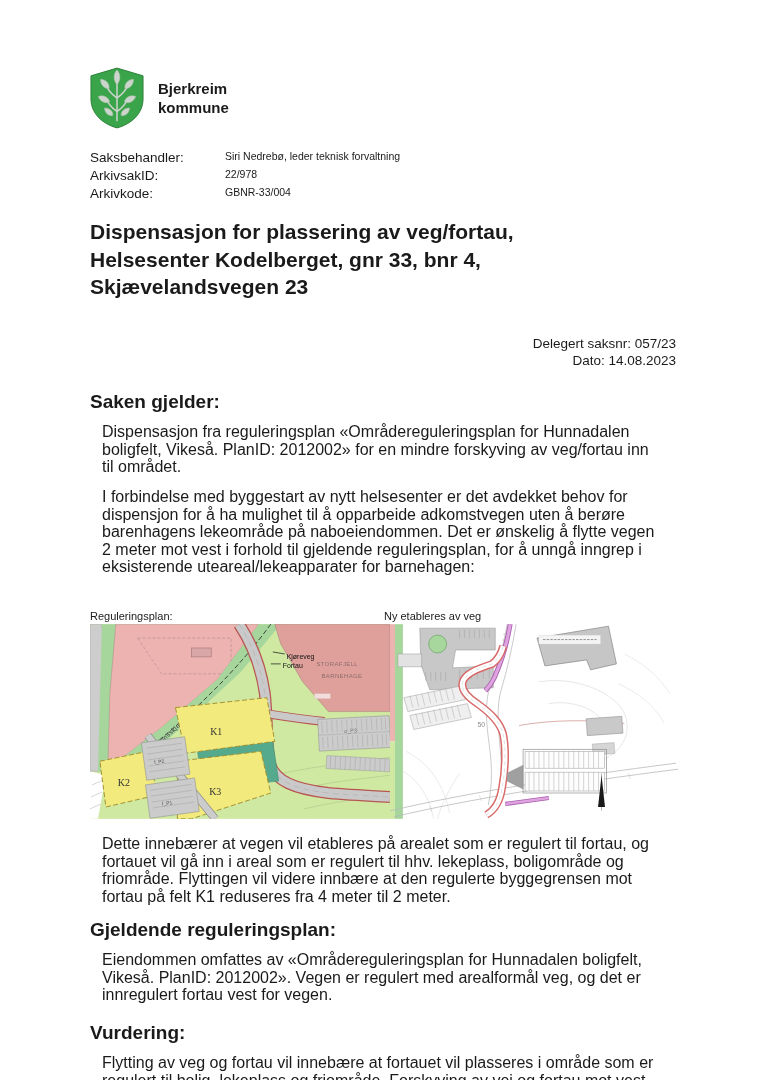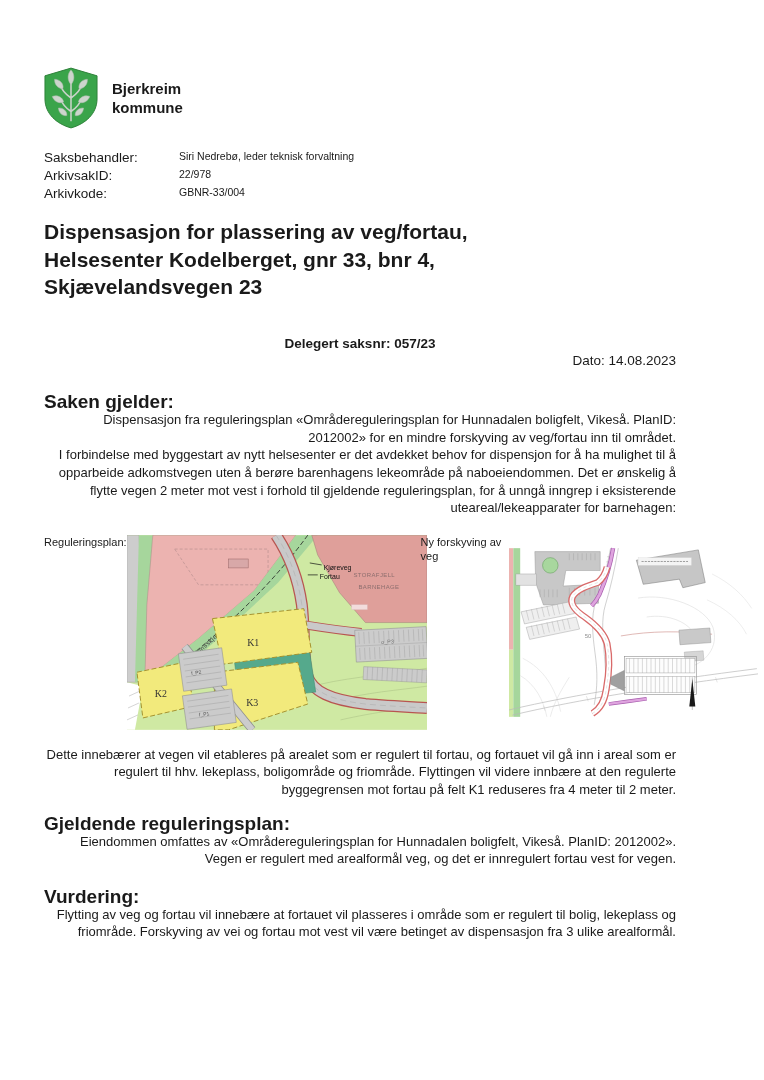--- a/index.html
+++ b/index.html
@@ -4,41 +4,41 @@
 <style>
   html,body{margin:0;padding:0;background:#ffffff;}
   .page{
     position:relative;
     width:764px;height:1080px;
     background:#ffffff;
     font-family:"Liberation Sans", sans-serif;
     color:#1a1a1a;
     overflow:hidden;
     box-sizing:border-box;
-    padding:66px 88px 0 44px;
+    padding:66px 88px 0 90px;
   }
   
   .logo-row{display:flex;align-items:center;gap:14px;height:64px;}
   .muni-name{font-size:15px;font-weight:bold;line-height:1.3;}
   
   .meta{margin-top:20px;}
   .meta-row{display:flex;align-items:flex-start;height:18px;}
   .meta-label{width:135px;font-size:13.5px;}
   .meta-value{font-size:10.5px;}
   
   .doc-title{margin:14px 0 0 0;font-size:21px;font-weight:bold;line-height:1.32;width:520px;}
   
   .case-ref{margin-top:34px;text-align:right;font-size:13.5px;line-height:17px;}
-  .case-ref .bold{font-weight:bold;text-align:center;}
+  .case-ref .bold{font-weight:normal;}
   
   .sec-heading{margin:24px 0 0 0;font-size:19px;font-weight:bold;line-height:18px;}
-  .body-text{margin:0;font-size:13px;line-height:17.6px;text-align:right;}
+  .body-text{margin:12px;font-size:16px;line-height:17.6px;}
   
   .figures{margin-top:18px;display:flex;}
-  .figure{display:flex;flex-direction:row;}
+  .figure{display:flex;flex-direction:column;margin-top:15px;}
   .figure-label{font-size:11px;line-height:14px;margin-bottom:1px;}
   .fig-right .figure-label{margin-left:-6px;}
   .after-figures{margin-top:16px;}
   svg text{font-family:"Liberation Sans", sans-serif;}
   svg .serif{font-family:"Liberation Serif", serif;}
 </style>
 </head>
 <body>
 
 <div class="page">
@@ -169,21 +169,21 @@
         </g>
         <g transform="rotate(-8 84 176)">
           <rect x="58" y="158" width="50" height="34" fill="#cbcbcb" stroke="#8a8a8a" stroke-width="0.5"></rect>
           <path d="M62,164h42M62,170h42M62,176h42M62,182h42" stroke="#9b9b9b" stroke-width="0.4"></path>
           <text x="72" y="181" font-size="5" fill="#555555">f_P1</text>
         </g>
       </svg>
     </div>
 
     <div class="figure fig-right">
-      <div class="figure-label">Ny forskyving av veg</div>
+      <div class="figure-label">Ny etableres av veg</div>
       <svg width="288" height="195" viewBox="0 0 290 196">
         <rect width="290" height="196" fill="#ffffff"></rect>
         <rect x="0" y="0" width="5" height="118" fill="#ecb3b0"></rect>
         <rect x="0" y="118" width="5" height="78" fill="#cfe9a3"></rect>
         <rect x="5" y="0" width="8" height="196" fill="#a6d69c"></rect>
 
         <path d="M150,58 C185,52 228,68 237,92 C244,114 230,134 204,140 M160,80 C185,76 210,86 216,102" stroke="#dcdcdc" stroke-width="0.7" fill="none"></path>
         <path d="M16,128 C40,140 54,162 60,190 M13,148 C30,158 40,176 44,196 M70,150 C60,166 52,180 48,196" stroke="#e0e0e0" stroke-width="0.7" fill="none"></path>
         <path d="M230,60 C252,70 268,84 276,100 M236,30 C256,40 272,54 282,70" stroke="#e3e3e3" stroke-width="0.7" fill="none"></path>
 

